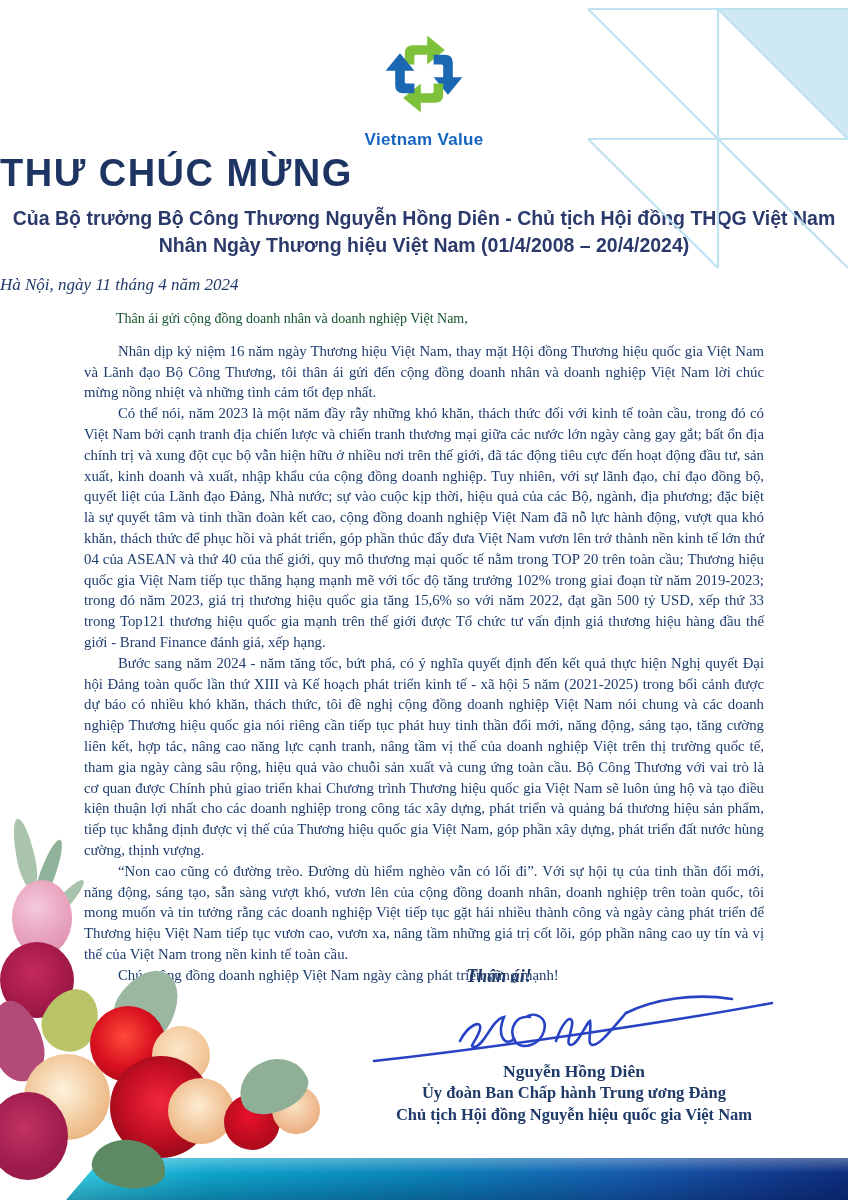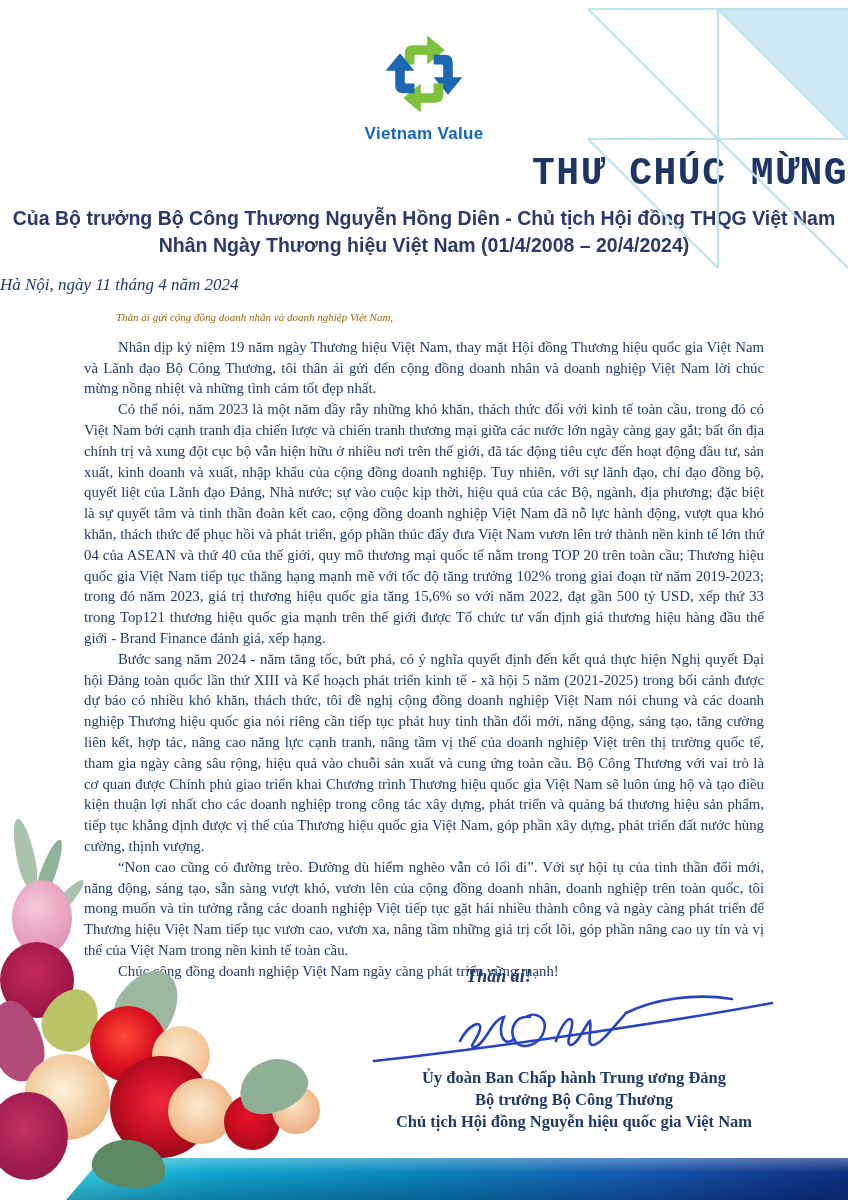--- a/index.html
+++ b/index.html
@@ -8,39 +8,39 @@
     background:#ffffff;overflow:hidden;
     font-family:"Liberation Serif", serif;color:#1d3c6e;
   }
   
   .tri-pattern{position:absolute;top:0;right:0;pointer-events:none;}
   
   .logo-wrap{padding-top:26px;text-align:center;}
   .logo-mark{display:block;margin:0 auto;}
   .logo-text{
     font-family:"Liberation Sans", sans-serif;font-weight:bold;
-    font-size:17px;color:#1565c0;margin-top:2px;letter-spacing:.3px;
+    font-size:17px;color:#1565c0;margin-top:8px;letter-spacing:.3px;
   }
   .title{
-    margin-top:8px;text-align:right;
-    font-family:Liberation Mono, monospace;font-weight:bold;
+    margin-top:2px;text-align:left;
+    font-family:Liberation Sans, sans-serif;font-weight:bold;
     font-size:38px;letter-spacing:1.5px;color:#1e3563;
   }
   .subtitle{
     margin-top:10px;text-align:center;
     font-family:"Liberation Sans", sans-serif;font-weight:bold;
     font-size:19.5px;line-height:1.38;color:#2b3a6b;
   }
   .dateline{
     margin-top:16px;margin-right:56px;
     font-style:italic;font-size:17px;color:#1f3a68;
   }
   
   .salutation{
-    margin:16px 84px 0 116px;font-style:italic;font-size:11px;color:#a16207;
+    margin:16px 84px 0 116px;font-size:14px;color:#14532d;
   }
   .body-text{margin:14px 84px 0 84px;position:relative;z-index:2;}
   .body-text p{
     margin:0;text-align:justify;text-indent:34px;
     font-size:14.8px;line-height:20.8px;color:#1d3c6e;
   }
   
   .sign-block{
     position:absolute;left:300px;top:966px;width:548px;text-align:center;z-index:3;
   }
@@ -97,40 +97,40 @@
   <div class="title">THƯ CHÚC MỪNG</div>
   <div class="subtitle">
     <div>Của Bộ trưởng Bộ Công Thương Nguyễn Hồng Diên - Chủ tịch Hội đồng THQG Việt Nam</div>
     <div>Nhân Ngày Thương hiệu Việt Nam (01/4/2008 – 20/4/2024)</div>
   </div>
   <div class="dateline">Hà Nội, ngày 11 tháng 4 năm 2024</div>
 
   <div class="salutation">Thân ái gửi cộng đồng doanh nhân và doanh nghiệp Việt Nam,</div>
 
   <div class="body-text">
-    <p>Nhân dịp kỷ niệm 19 năm ngày Thương hiệu Việt Nam, thay mặt Hội đồng Thương hiệu quốc gia Việt Nam và Lãnh đạo Bộ Công Thương, tôi thân ái gửi đến cộng đồng doanh nhân và doanh nghiệp Việt Nam lời chúc mừng nồng nhiệt và những tình cảm tốt đẹp nhất.</p>
+    <p>Nhân dịp kỷ niệm 16 năm ngày Thương hiệu Việt Nam, thay mặt Hội đồng Thương hiệu quốc gia Việt Nam và Lãnh đạo Bộ Công Thương, tôi thân ái gửi đến cộng đồng doanh nhân và doanh nghiệp Việt Nam lời chúc mừng nồng nhiệt và những tình cảm tốt đẹp nhất.</p>
     <p>Có thể nói, năm 2023 là một năm đầy rẫy những khó khăn, thách thức đối với kinh tế toàn cầu, trong đó có Việt Nam bởi cạnh tranh địa chiến lược và chiến tranh thương mại giữa các nước lớn ngày càng gay gắt; bất ổn địa chính trị và xung đột cục bộ vẫn hiện hữu ở nhiều nơi trên thế giới, đã tác động tiêu cực đến hoạt động đầu tư, sản xuất, kinh doanh và xuất, nhập khẩu của cộng đồng doanh nghiệp. Tuy nhiên, với sự lãnh đạo, chỉ đạo đồng bộ, quyết liệt của Lãnh đạo Đảng, Nhà nước; sự vào cuộc kịp thời, hiệu quả của các Bộ, ngành, địa phương; đặc biệt là sự quyết tâm và tinh thần đoàn kết cao, cộng đồng doanh nghiệp Việt Nam đã nỗ lực hành động, vượt qua khó khăn, thách thức để phục hồi và phát triển, góp phần thúc đẩy đưa Việt Nam vươn lên trở thành nền kinh tế lớn thứ 04 của ASEAN và thứ 40 của thế giới, quy mô thương mại quốc tế nằm trong TOP 20 trên toàn cầu; Thương hiệu quốc gia Việt Nam tiếp tục thăng hạng mạnh mẽ với tốc độ tăng trưởng 102% trong giai đoạn từ năm 2019-2023; trong đó năm 2023, giá trị thương hiệu quốc gia tăng 15,6% so với năm 2022, đạt gần 500 tỷ USD, xếp thứ 33 trong Top121 thương hiệu quốc gia mạnh trên thế giới được Tổ chức tư vấn định giá thương hiệu hàng đầu thế giới - Brand Finance đánh giá, xếp hạng.</p>
     <p>Bước sang năm 2024 - năm tăng tốc, bứt phá, có ý nghĩa quyết định đến kết quả thực hiện Nghị quyết Đại hội Đảng toàn quốc lần thứ XIII và Kế hoạch phát triển kinh tế - xã hội 5 năm (2021-2025) trong bối cảnh được dự báo có nhiều khó khăn, thách thức, tôi đề nghị cộng đồng doanh nghiệp Việt Nam nói chung và các doanh nghiệp Thương hiệu quốc gia nói riêng cần tiếp tục phát huy tinh thần đổi mới, năng động, sáng tạo, tăng cường liên kết, hợp tác, nâng cao năng lực cạnh tranh, nâng tầm vị thế của doanh nghiệp Việt trên thị trường quốc tế, tham gia ngày càng sâu rộng, hiệu quả vào chuỗi sản xuất và cung ứng toàn cầu. Bộ Công Thương với vai trò là cơ quan được Chính phủ giao triển khai Chương trình Thương hiệu quốc gia Việt Nam sẽ luôn ủng hộ và tạo điều kiện thuận lợi nhất cho các doanh nghiệp trong công tác xây dựng, phát triển và quảng bá thương hiệu sản phẩm, tiếp tục khẳng định được vị thế của Thương hiệu quốc gia Việt Nam, góp phần xây dựng, phát triển đất nước hùng cường, thịnh vượng.</p>
     <p>“Non cao cũng có đường trèo. Đường dù hiểm nghèo vẫn có lối đi”. Với sự hội tụ của tinh thần đổi mới, năng động, sáng tạo, sẵn sàng vượt khó, vươn lên của cộng đồng doanh nhân, doanh nghiệp trên toàn quốc, tôi mong muốn và tin tưởng rằng các doanh nghiệp Việt tiếp tục gặt hái nhiều thành công và ngày càng phát triển để Thương hiệu Việt Nam tiếp tục vươn cao, vươn xa, nâng tầm những giá trị cốt lõi, góp phần nâng cao uy tín và vị thế của Việt Nam trong nền kinh tế toàn cầu.</p>
     <p>Chúc cộng đồng doanh nghiệp Việt Nam ngày càng phát triển vững mạnh!</p>
   </div>
 
   <div class="sign-block">
     <div class="closing">Thân ái!</div>
     <svg class="signature-svg" width="420" height="78" viewBox="0 0 420 78">
       <g stroke="#2743c4" stroke-width="2.6" fill="none" stroke-linecap="round">
         <path d="M96,52 C104,36 118,30 116,40 C114,50 104,58 110,58 C120,58 128,30 140,28 C132,48 142,58 150,50"></path>
         <path d="M166,28 C152,26 144,40 151,52 C158,62 176,56 180,42 C184,28 170,22 162,28"></path>
         <path d="M192,52 C198,34 206,26 208,32 C210,38 200,56 207,56 C214,56 222,34 226,32 C228,42 222,56 229,56 C236,56 248,40 262,24"></path>
         <path d="M262,24 C290,10 330,4 368,10"></path>
         <path d="M10,72 C120,60 300,34 408,14"></path>
       </g>
     </svg>
+    <div class="signer-name">Nguyễn Hồng Diên</div>
     <div class="signer-title">Ủy đoàn Ban Chấp hành Trung ương Đảng</div>
-    <div class="signer-title">Bộ trưởng Bộ Công Thương</div>
     <div class="signer-title">Chủ tịch Hội đồng Nguyễn hiệu quốc gia Việt Nam</div>
   </div>
 
   <div class="ribbon"></div>
 
   <div class="flowers">
     <div class="fl leaf" style="left:16px;top:8px;width:18px;height:72px;background:#a9c3ad;transform:rotate(-12deg);"></div>
     <div class="fl leaf" style="left:42px;top:28px;width:15px;height:62px;background:#8fb29a;transform:rotate(20deg);"></div>
     <div class="fl leaf" style="left:60px;top:64px;width:13px;height:50px;background:#a9c3ad;transform:rotate(42deg);"></div>
     <div class="fl" style="left:12px;top:70px;width:60px;height:76px;background:radial-gradient(circle at 40% 35%,#f3c9da 0%,#e9a7c0 45%,#d887a8 100%);"></div>

